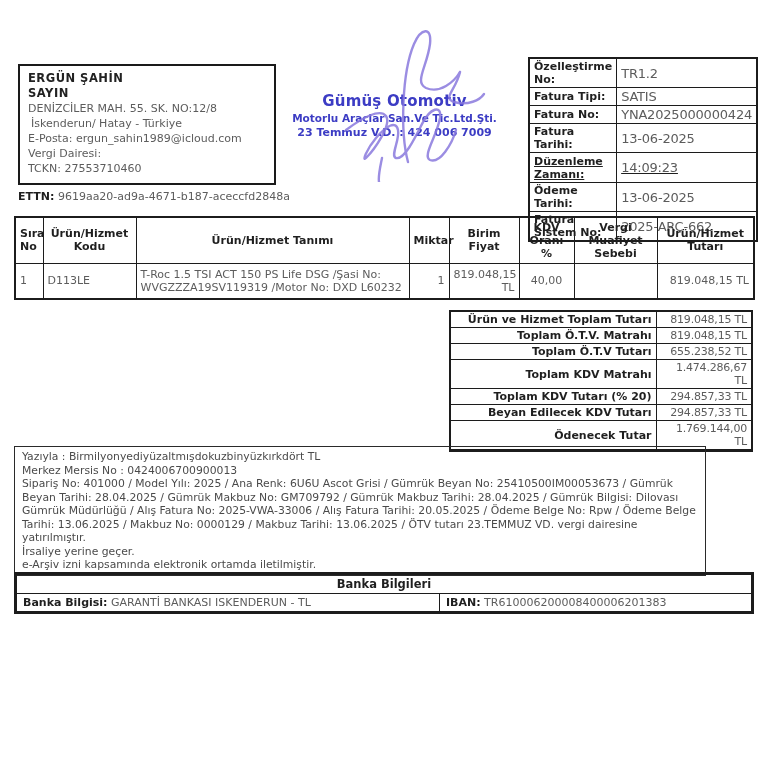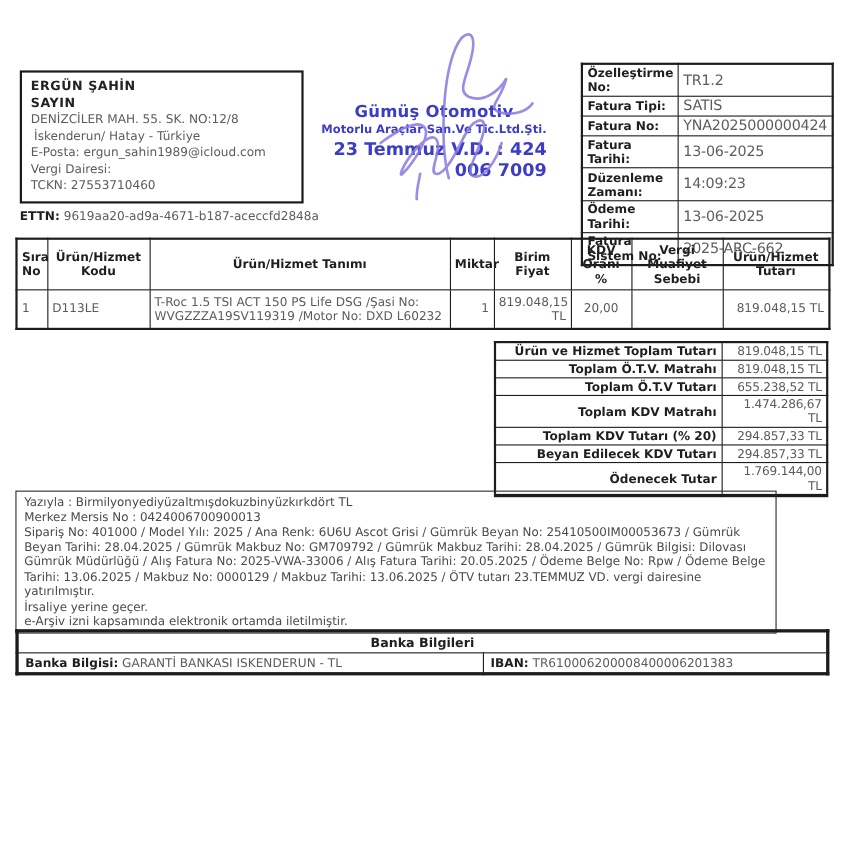--- a/index.html
+++ b/index.html
@@ -21,34 +21,34 @@
   .ettn-line { left:18px; top:190px; font-size:11px; color:#5c5c5c; }
   .ettn-line b { color:#1f1f1f; }
 
   
   .stamp {
     left:292px; top:92px; width:205px; text-align:center;
     color:#3c3cc4; font-weight:bold;
   }
   .stamp .s1 { font-size:15px; letter-spacing:.2px; }
   .stamp .s2 { font-size:10.5px; margin-top:2px; }
-  .stamp .s3 { font-size:16px; margin-top:2px;text-align:right; }
+  .stamp .s3 { font-size:11px; margin-top:2px; }
   .sig { left:322px; top:12px; width:170px; height:170px; pointer-events:none; }
 
   
   table { border-collapse:collapse; }
   .meta-table {
     left:528px; top:57px; width:222px;
     border:2px solid #1c1c1c; font-size:11px;
   }
   .meta-table td { border:1px solid #1c1c1c; padding:1px 4px; vertical-align:middle; }
   .meta-table td.lbl { font-weight:bold; width:104px; color:#1f1f1f; }
   .meta-table td.val { color:#5c5c5c; font-size:13px; letter-spacing:-0.2px; }
   .meta-table tr { height:18px; }
-  .meta-table tr.tall { height:30px; }
+  .meta-table tr.tall { height:30px;text-decoration:underline; }
 
   
   .items-table {
     left:14px; top:216px; width:739px;
     border:2px solid #1c1c1c; font-size:11px; table-layout:fixed;padding-left:11px;
   }
   .items-table th, .items-table td { border:1px solid #1c1c1c; padding:2px 4px; }
   .items-table th { font-weight:bold; text-align:center; vertical-align:middle; height:46px; line-height:13px; }
   .items-table th.first { text-align:left; }
   .items-table td { color:#5c5c5c; vertical-align:middle; height:36px; line-height:13px; }
@@ -169,21 +169,21 @@
     <th>KDV Oranı %</th>
     <th>Vergi Muafiyet Sebebi</th>
     <th>Ürün/Hizmet Tutarı</th>
   </tr>
   <tr>
     <td>1</td>
     <td>D113LE</td>
     <td>T-Roc 1.5 TSI ACT 150 PS Life DSG /Şasi No: WVGZZZA19SV119319 /Motor No: DXD L60232</td>
     <td class="num">1</td>
     <td class="num">819.048,15 TL</td>
-    <td class="ctr">20,00</td>
+    <td class="ctr">40,00</td>
     <td></td>
     <td class="num">819.048,15 TL</td>
   </tr>
 </tbody>
   </table>
 
 <table class="abs totals-table">
   <tbody>
       <tr>
         <td class="lbl">Ürün ve Hizmet Toplam Tutarı</td>

